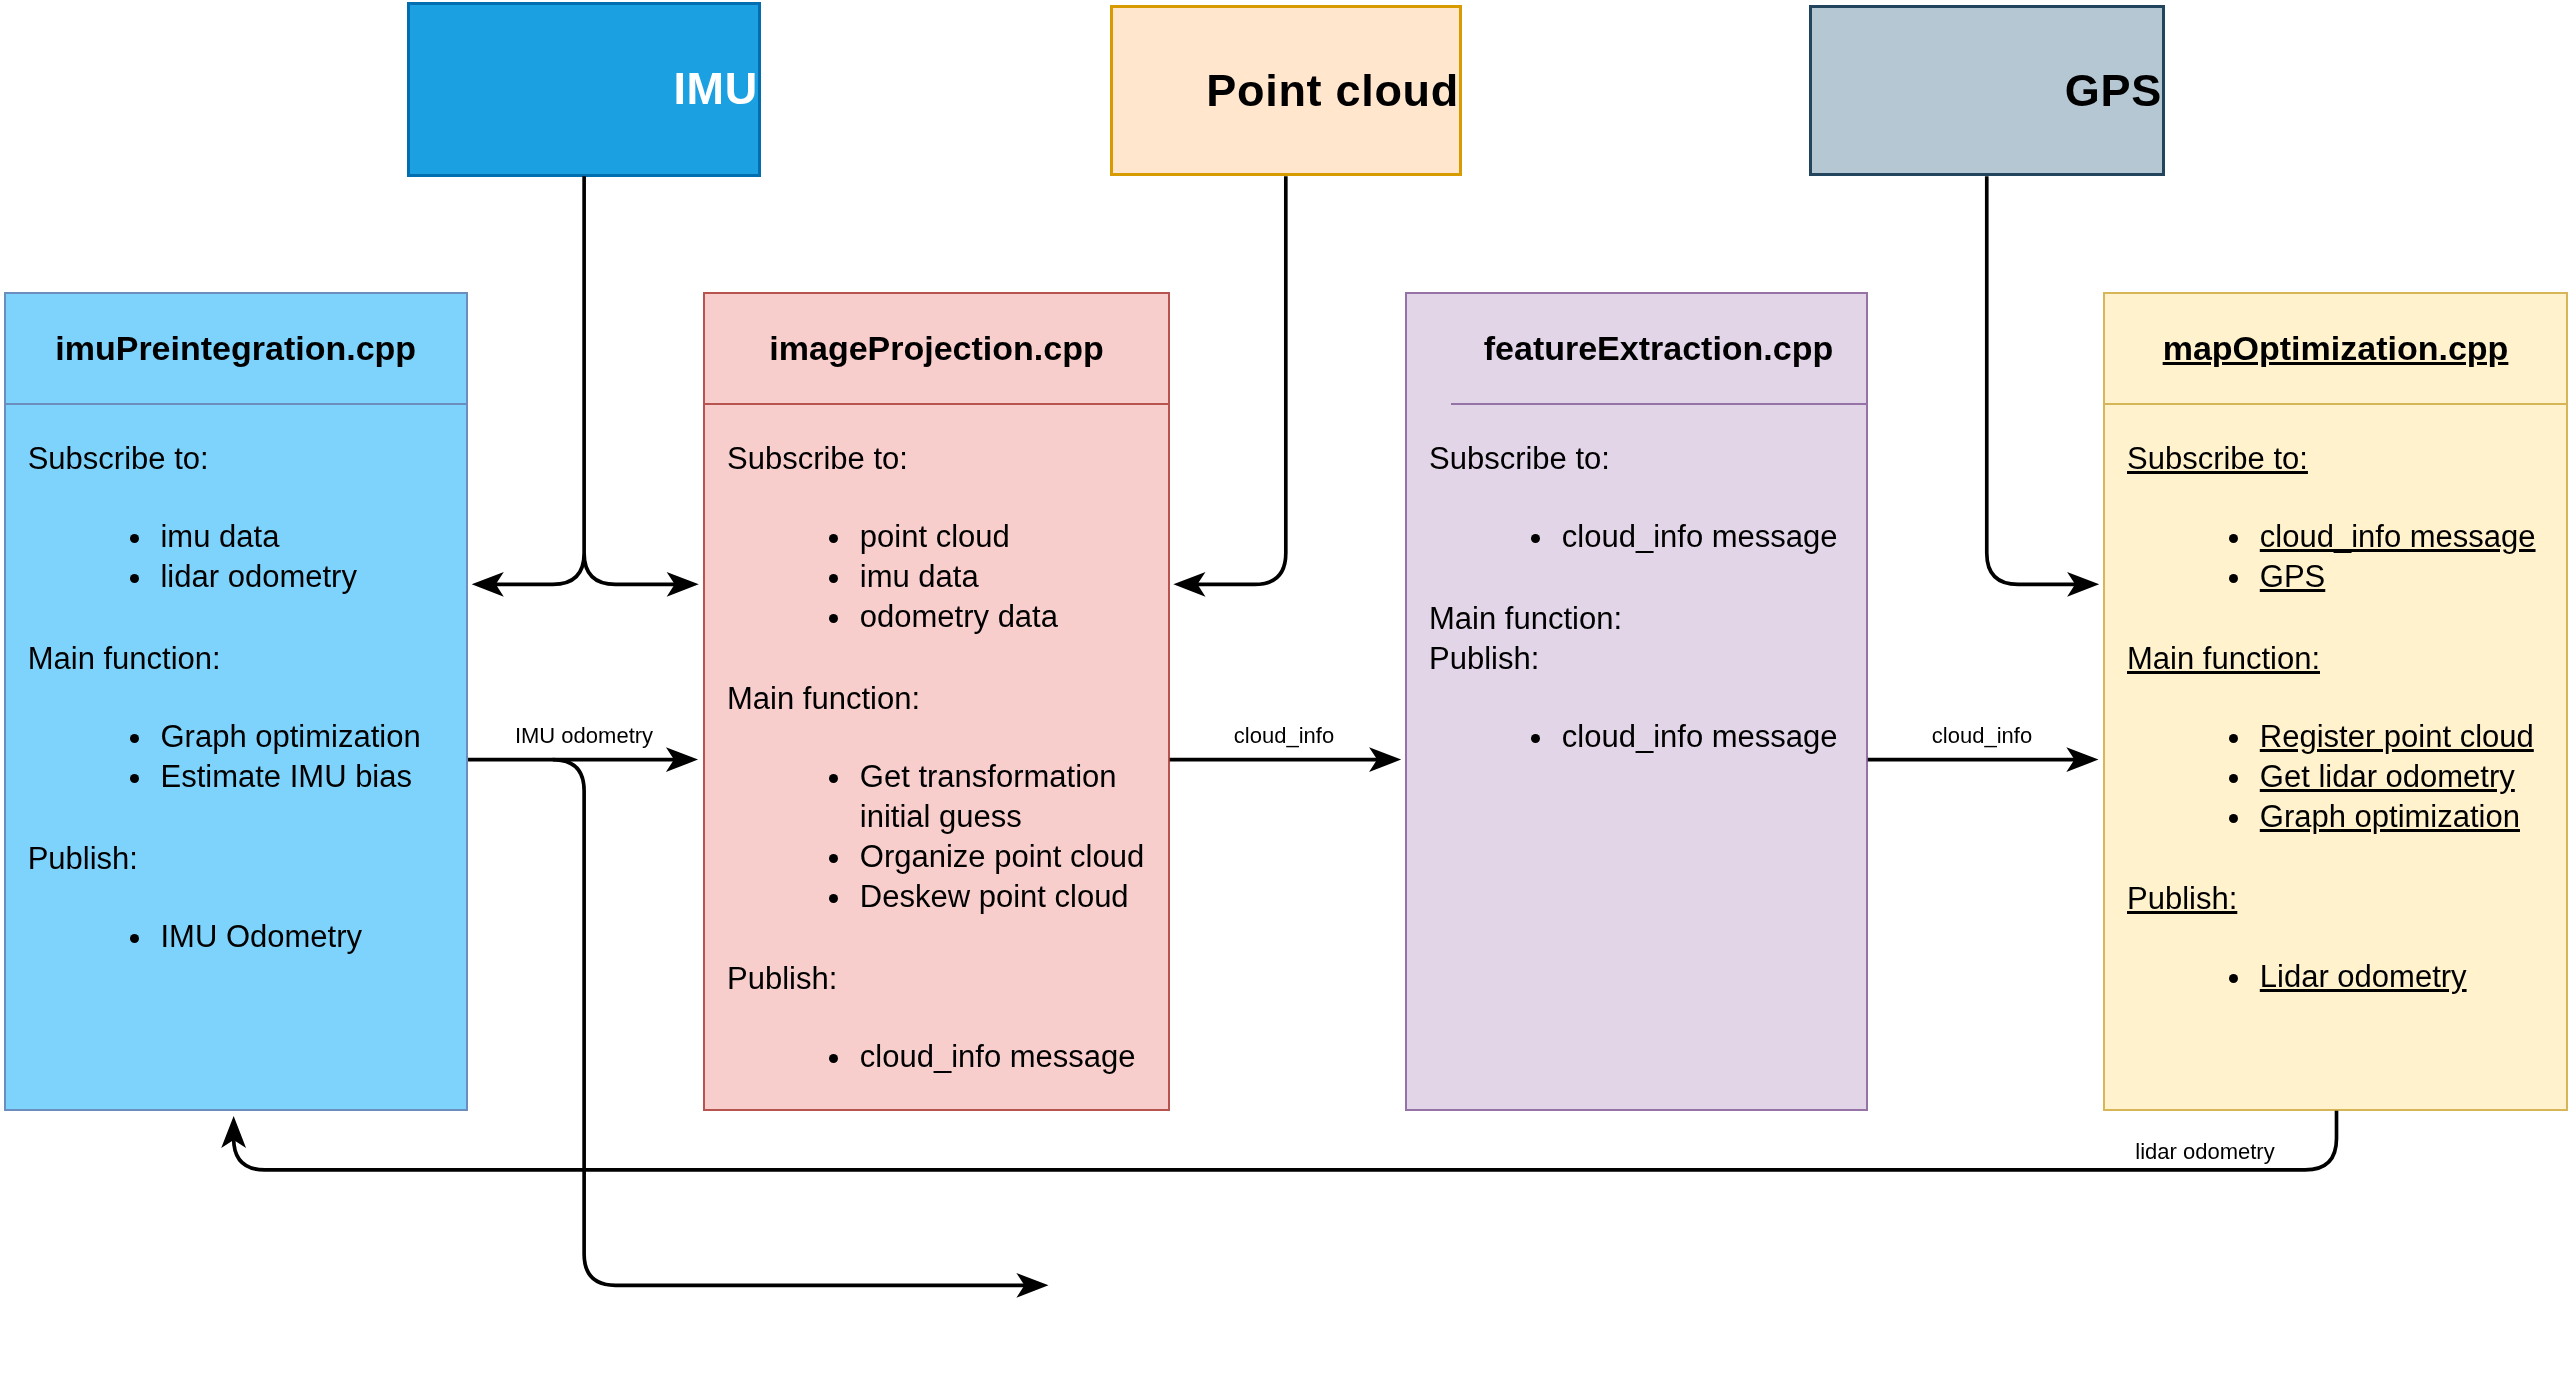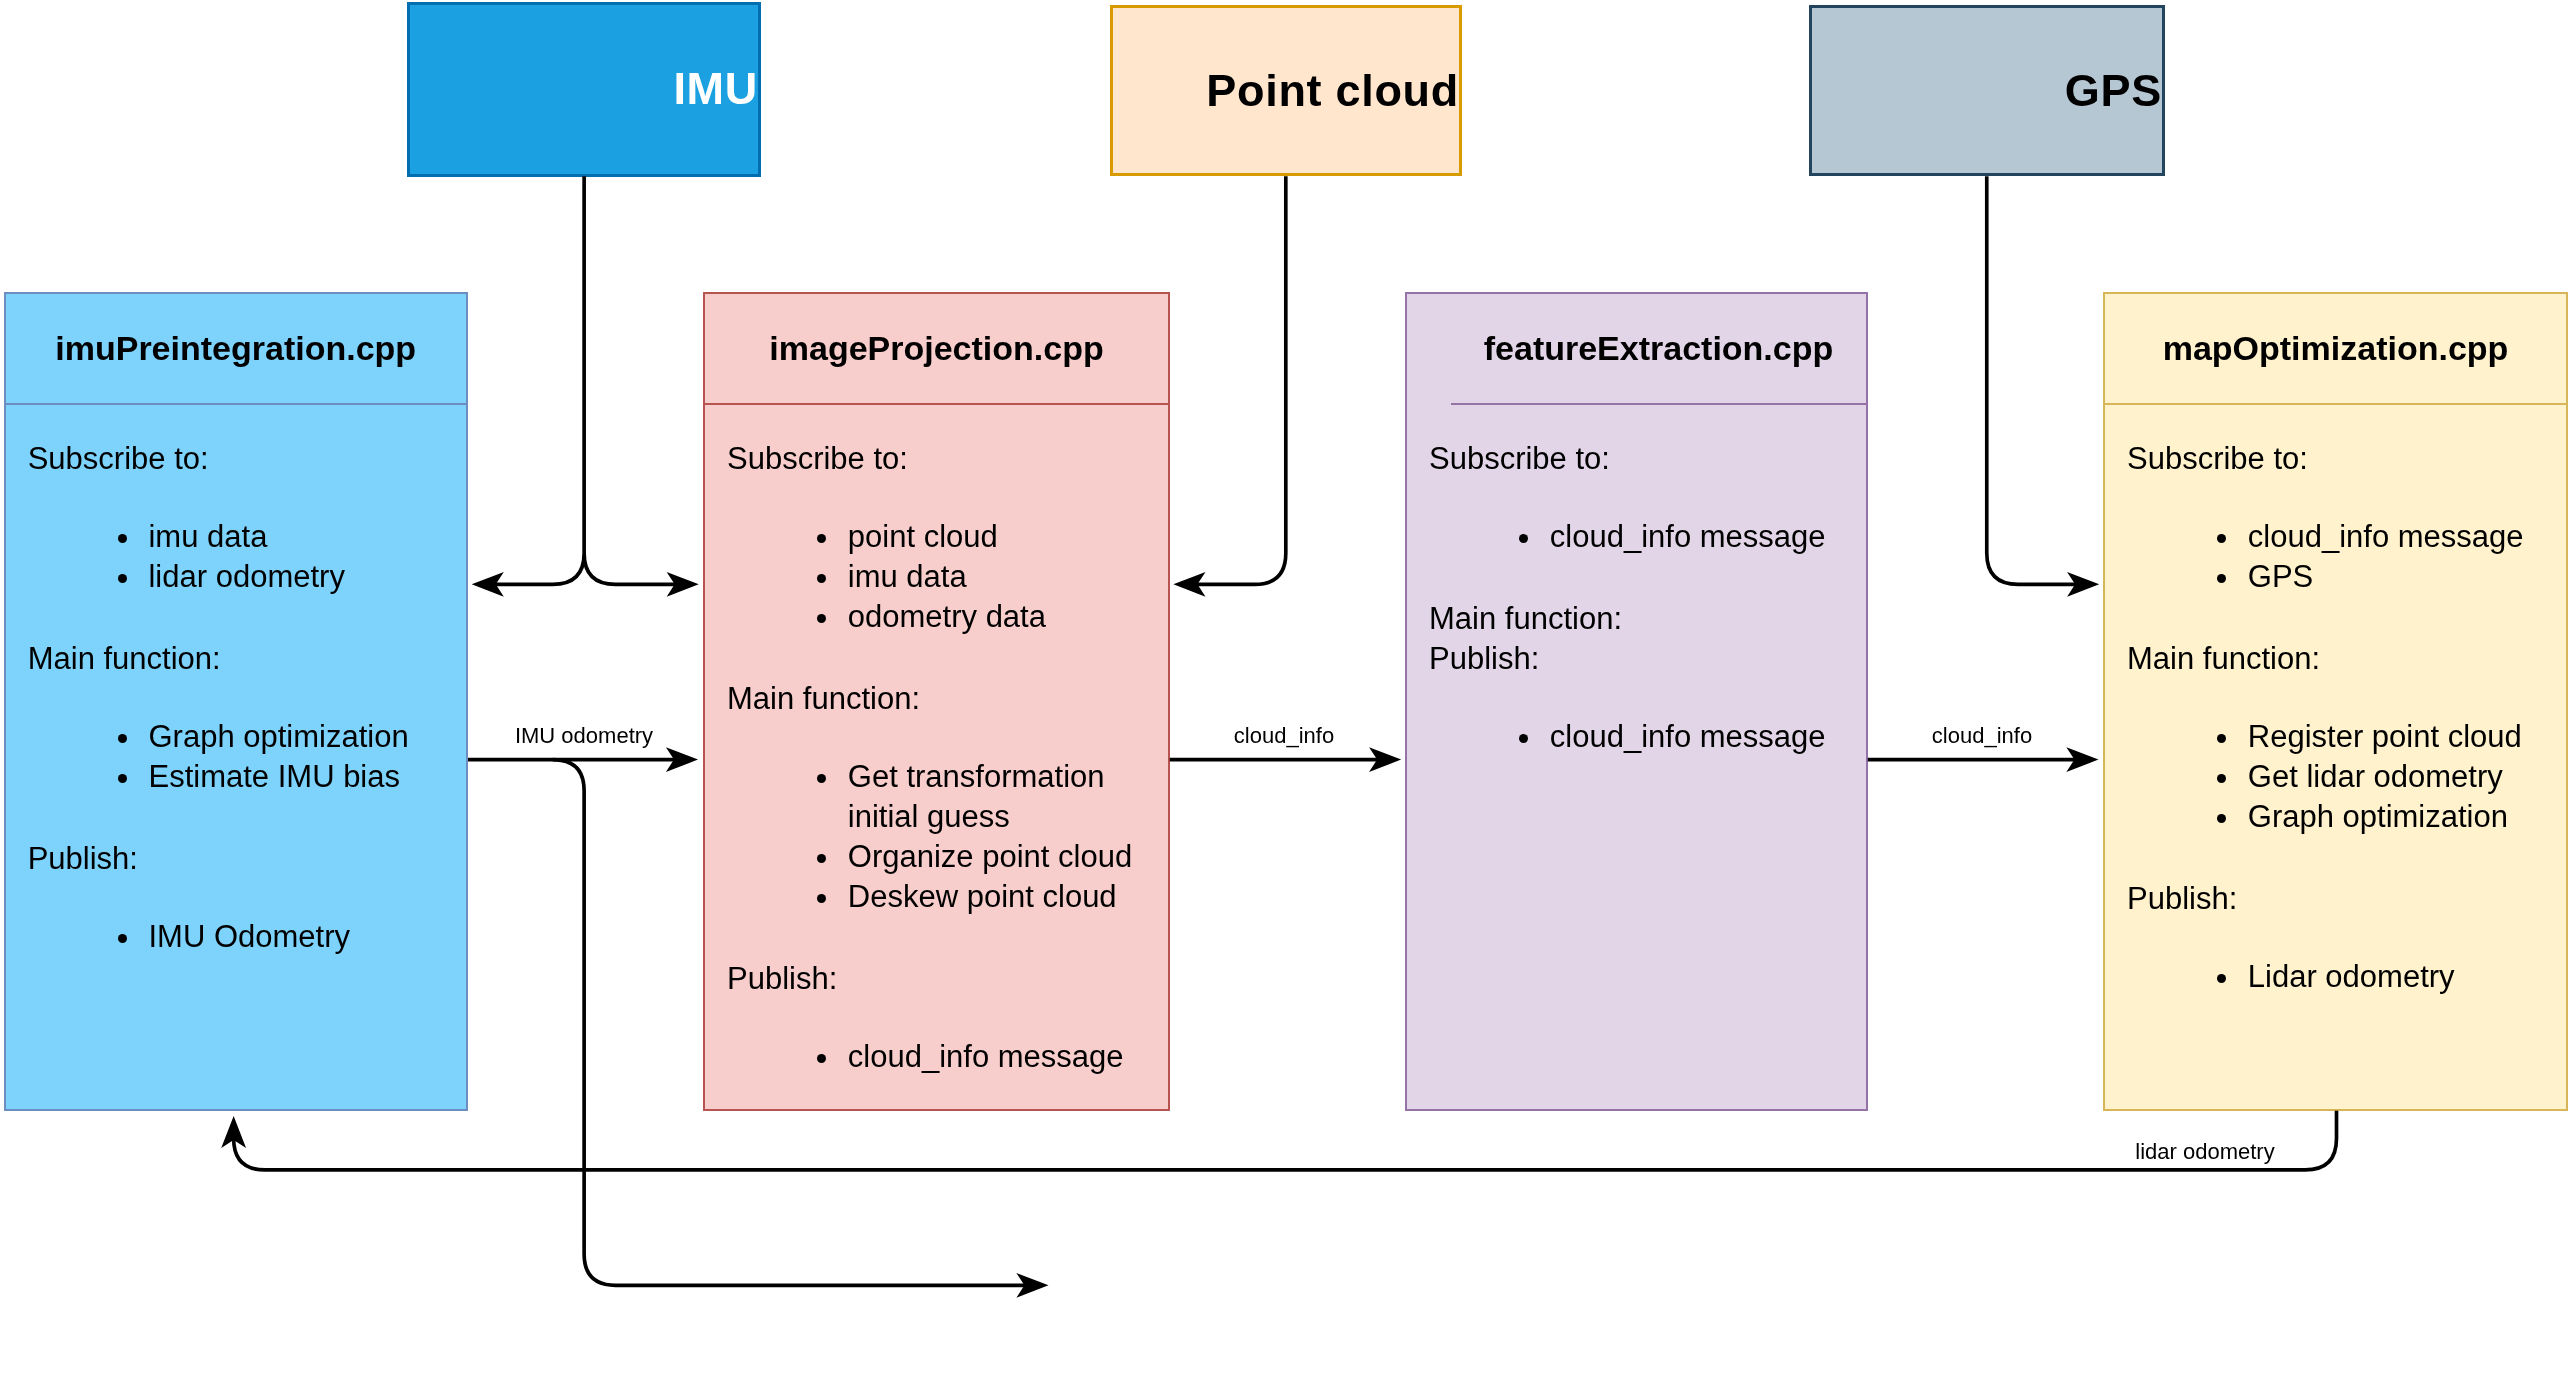--- a/index.html
+++ b/index.html
@@ -13,33 +13,33 @@
     font-weight: bold; font-size: 45px; letter-spacing: 0.7px;
   }
   #box-imu        { left: 407px;  top: 1.5px; width: 354px; height: 175px; }
   #box-pointcloud { left: 1110px; top: 5.1px; width: 352px; height: 171px; }
   #box-gps        { left: 1809px; top: 5.1px; width: 356px; height: 171px; }
 
   .module-box { position: absolute; border: 2.9px solid #000; top: 292px; height: 819px; }
   #module-0 { left: 3.7px;    width: 464px; }
   #module-1 { left: 703px;  width: 467px; }
   #module-2 { left: 1405px; width: 463px; }
-  #module-3 { left: 2103px; width: 465px; }
+  #module-3 { left: 2103px; width: 465px; text-decoration: underline; }
 
   .module-header {
     height: 111px; border-bottom: 2.9px solid #000;
     display: flex; align-items: center; justify-content: center;
     font-weight: bold; font-size: 34px; color: #000;
   }
   .module-body {
     padding: 34px 10.2px 0 22px; font-size: 31px; color: #000; line-height: 40px;
   }
   .module-body p.section-heading { margin: 0; }
   .module-body ul { margin: 38px 0 42px 0; padding-left: 115px; list-style: disc outside; }
-  .module-body li { padding-left: 5.8px; }
+  .module-body li { padding-left: 5.8px; margin-left: 12px; }
 
   .sink-box {
     position: absolute; left: 1051px; top: 1200px; width: 470px; height: 174px;
     border: 4.4px solid #000; display: flex; flex-direction: column;
     align-items: center; justify-content: center;
     font-weight: bold; font-size: 40px; line-height: 50px; text-align: center;
   }
 
   #connector-svg { position: absolute; left: 0; top: 0; width: 2576px; height: 1379px; pointer-events: none; }
   #connector-svg path { stroke: #000; stroke-width: 5; fill: none; }

